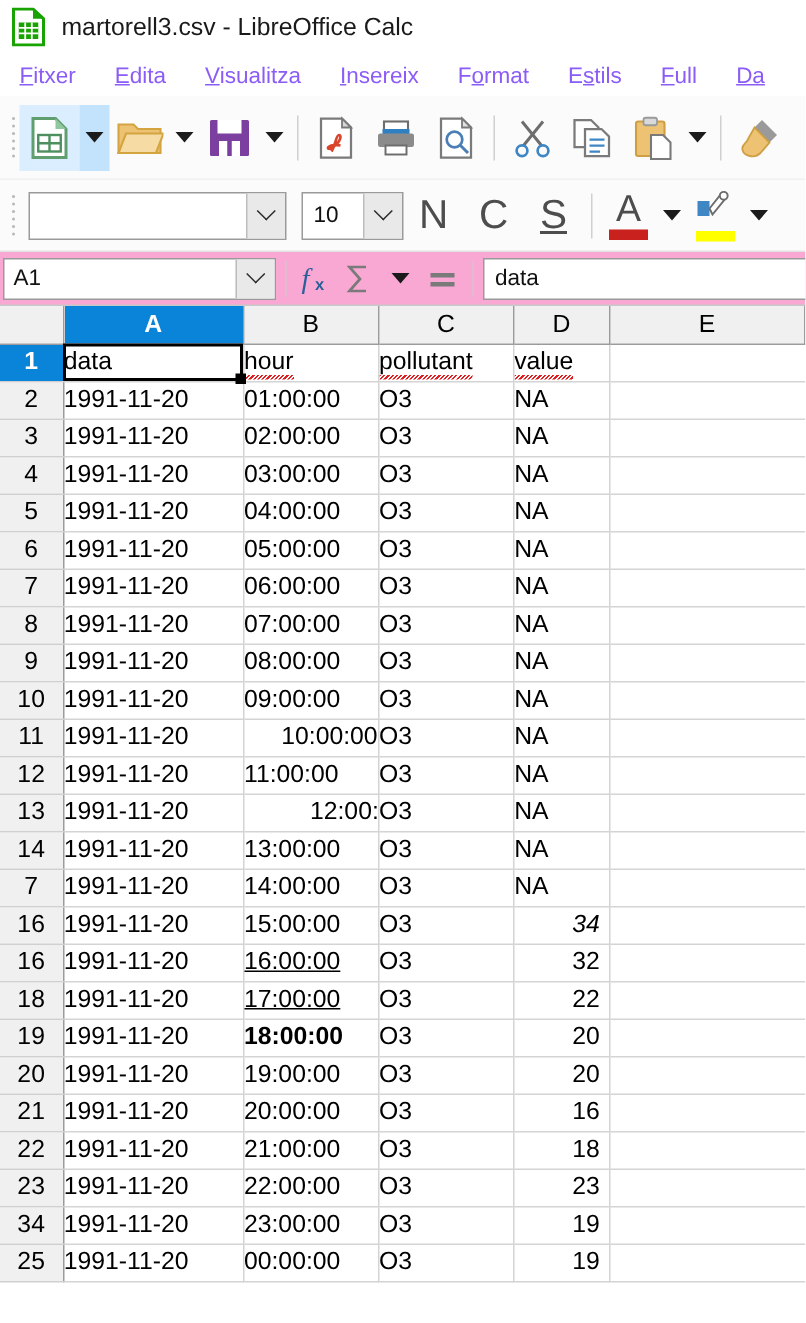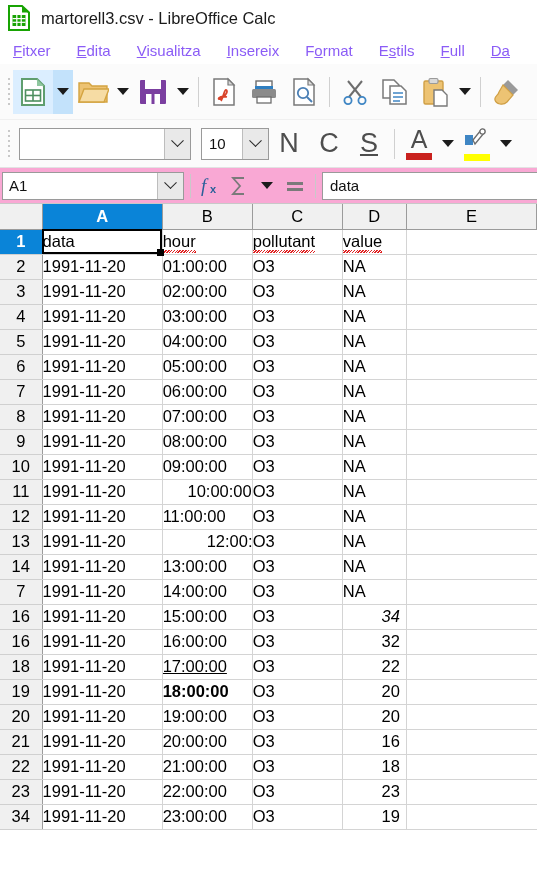--- a/index.html
+++ b/index.html
@@ -656,21 +656,21 @@
           <th class="rowhead">16</th>
           <td class="cell" style="width: 120px;">1991-11-20</td>
           <td class="cell" style="width: 90px;">15:00:00</td>
           <td class="cell" style="width: 90px;">O3</td>
           <td class="cell num" style="width: 64px; font-style: italic;">34</td>
           <td class="cell last" style="width: 130px;"></td>
         </tr>
         <tr>
           <th class="rowhead">16</th>
           <td class="cell" style="width: 120px;">1991-11-20</td>
-          <td class="cell" style="width: 90px;">16:00:00</td>
+          <td class="cell" style="width: 90px; text-decoration: underline;">16:00:00</td>
           <td class="cell" style="width: 90px;">O3</td>
           <td class="cell num" style="width: 64px;">32</td>
           <td class="cell last" style="width: 130px;"></td>
         </tr>
         <tr>
           <th class="rowhead">18</th>
           <td class="cell" style="width: 120px;">1991-11-20</td>
           <td class="cell" style="width: 90px; text-decoration: underline;">17:00:00</td>
           <td class="cell" style="width: 90px;">O3</td>
           <td class="cell num" style="width: 64px;">22</td>
@@ -713,20 +713,28 @@
           <td class="cell" style="width: 120px;">1991-11-20</td>
           <td class="cell" style="width: 90px;">22:00:00</td>
           <td class="cell" style="width: 90px;">O3</td>
           <td class="cell num" style="width: 64px;">23</td>
           <td class="cell last" style="width: 130px;"></td>
         </tr>
         <tr>
           <th class="rowhead">34</th>
           <td class="cell" style="width: 120px;">1991-11-20</td>
           <td class="cell" style="width: 90px;">23:00:00</td>
+          <td class="cell" style="width: 90px;">O3</td>
+          <td class="cell num" style="width: 64px;">19</td>
+          <td class="cell last" style="width: 130px;"></td>
+        </tr>
+        <tr>
+          <th class="rowhead">25</th>
+          <td class="cell" style="width: 120px;">1991-11-20</td>
+          <td class="cell" style="width: 90px;">00:00:00</td>
           <td class="cell" style="width: 90px;">O3</td>
           <td class="cell num" style="width: 64px;">19</td>
           <td class="cell last" style="width: 130px;"></td>
         </tr>
       </tbody>
   </table>
   <div id="active-cell" style="left: 42.0312px; top: 25px; width: 120.109px; height: 25px;">
     <span class="fill-handle"></span>
   </div>
 </div>

